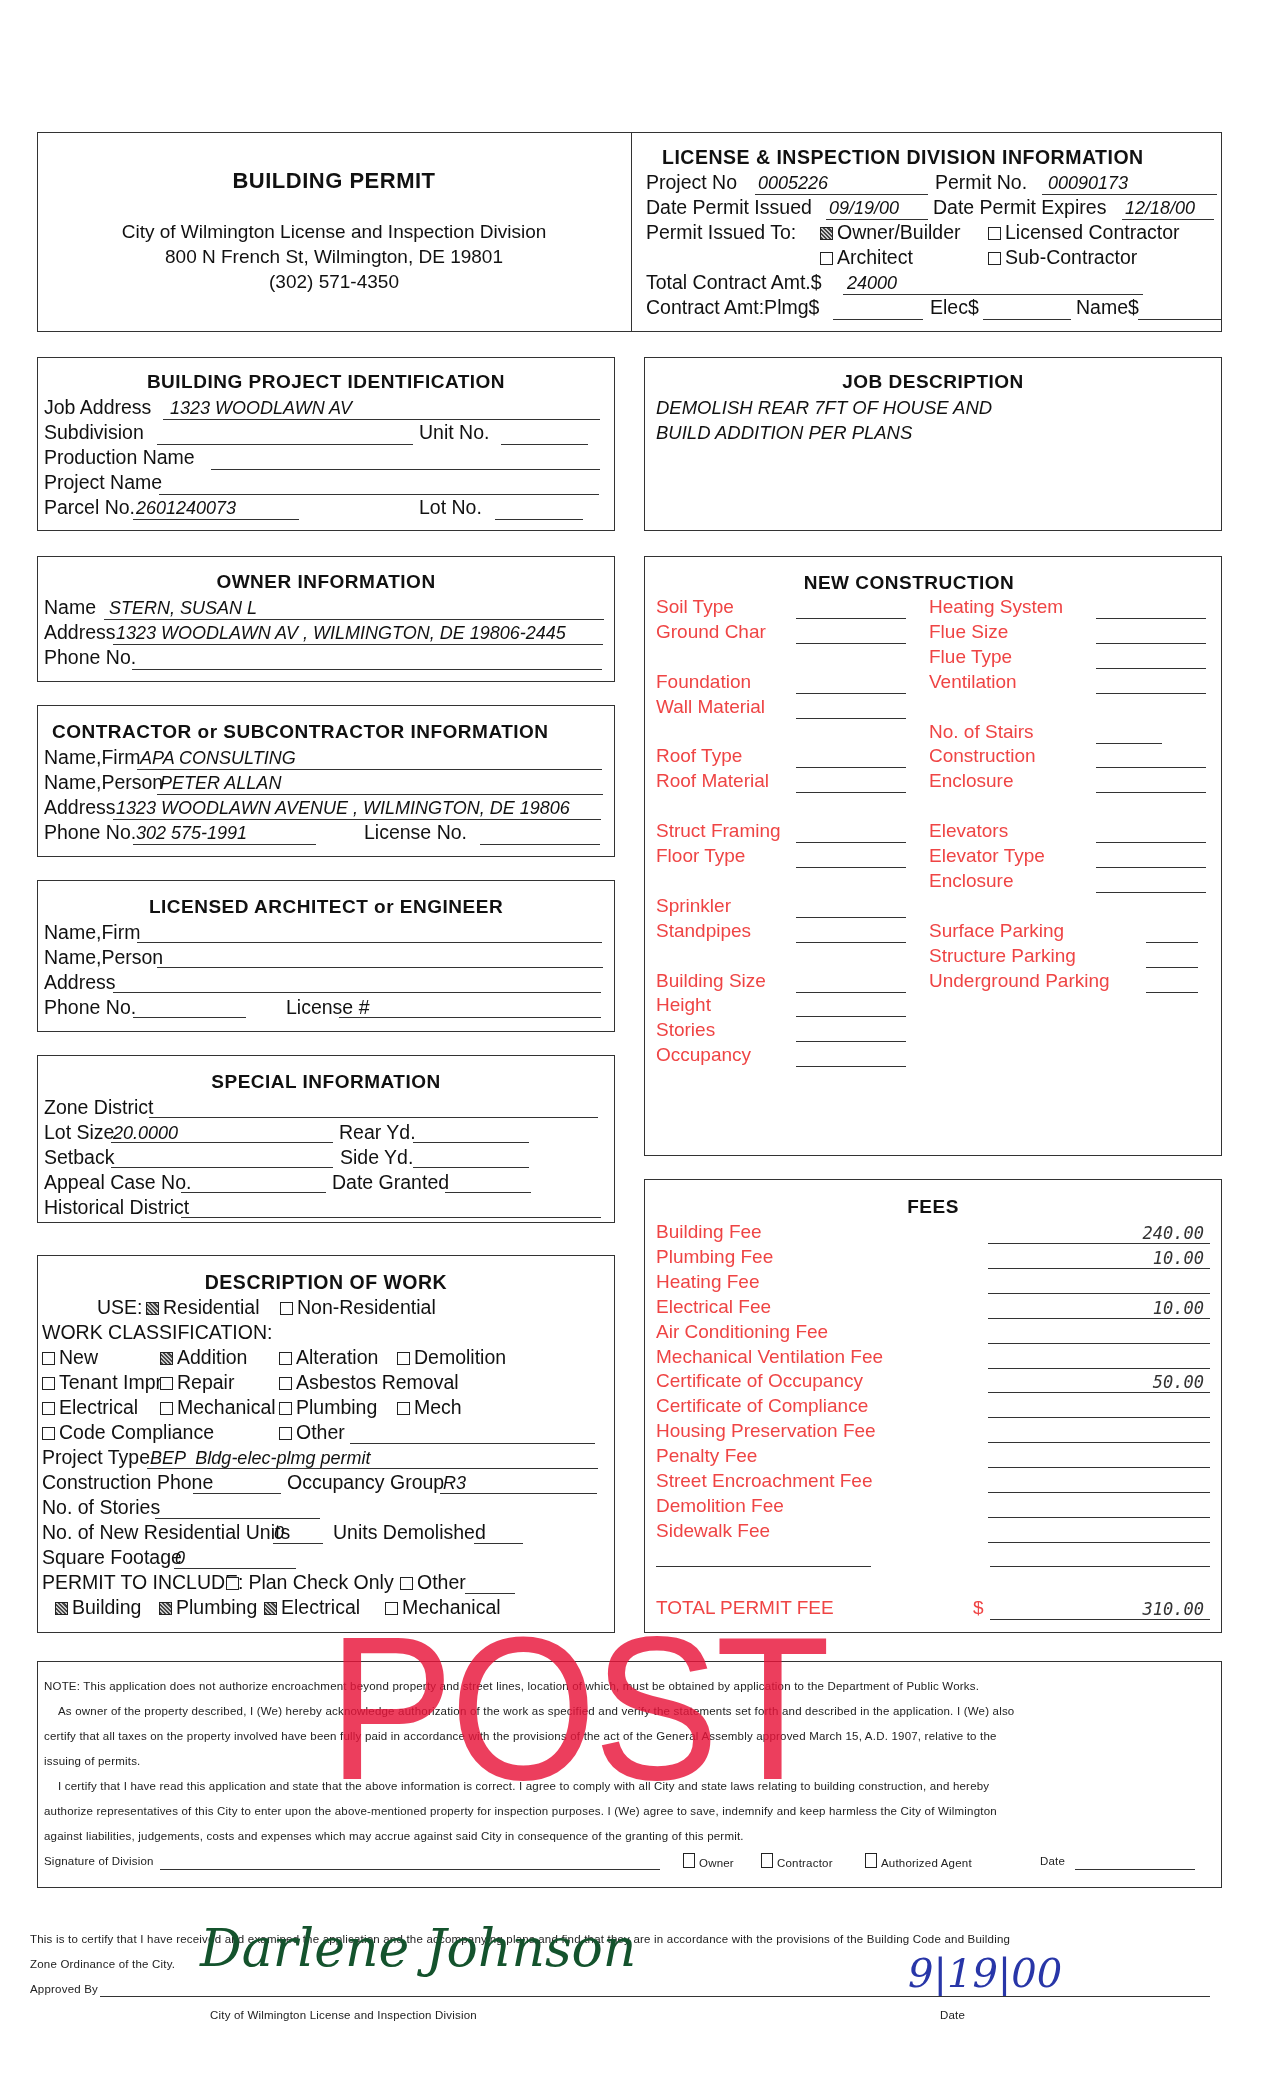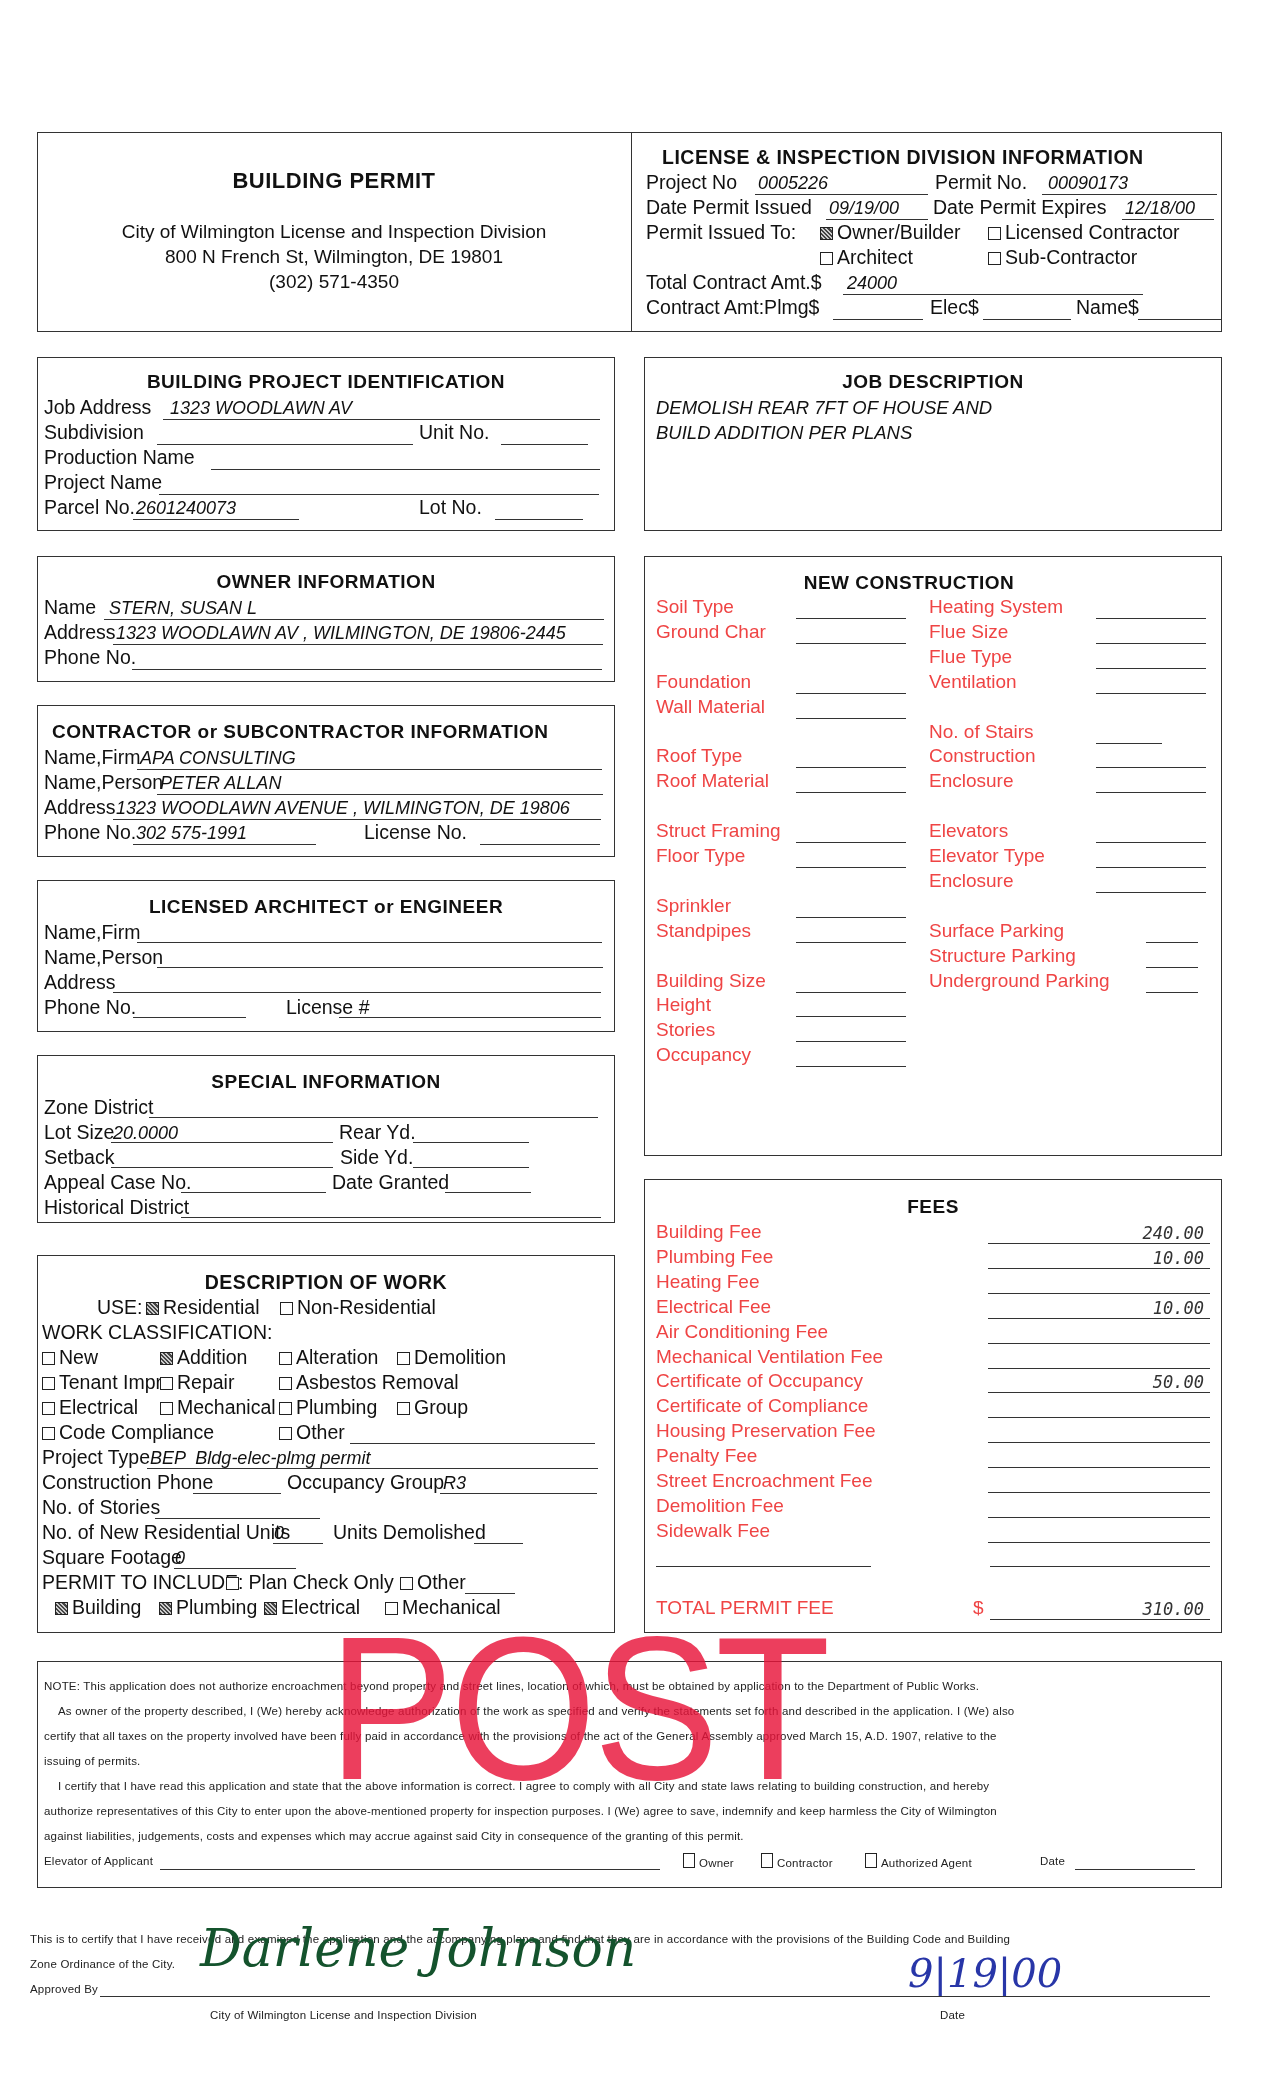--- a/index.html
+++ b/index.html
@@ -159,21 +159,21 @@
 <div class="abs lbl" style="left:279px;top:1346px;"><span class="cb"></span><span>Alteration</span></div>
 <div class="abs lbl" style="left:397px;top:1346px;"><span class="cb"></span><span>Demolition</span></div>
 
 <div class="abs lbl" style="left:42px;top:1371px;"><span class="cb"></span><span>Tenant Impr</span></div>
 <div class="abs lbl" style="left:160px;top:1371px;"><span class="cb"></span><span>Repair</span></div>
 <div class="abs lbl" style="left:279px;top:1371px;"><span class="cb"></span><span>Asbestos Removal</span></div>
 
 <div class="abs lbl" style="left:42px;top:1396px;"><span class="cb"></span><span>Electrical</span></div>
 <div class="abs lbl" style="left:160px;top:1396px;"><span class="cb"></span><span>Mechanical</span></div>
 <div class="abs lbl" style="left:279px;top:1396px;"><span class="cb"></span><span>Plumbing</span></div>
-<div class="abs lbl" style="left:397px;top:1396px;"><span class="cb"></span><span>Group</span></div>
+<div class="abs lbl" style="left:397px;top:1396px;"><span class="cb"></span><span>Mech</span></div>
 
 <div class="abs lbl" style="left:42px;top:1421px;"><span class="cb"></span><span>Code Compliance</span></div>
 <div class="abs lbl" style="left:279px;top:1421px;"><span class="cb"></span><span>Other</span></div>
 <div class="line" style="left:350px;top:1443px;width:245px;"></div>
 
 <div class="abs lbl" style="left:42px;top:1446px;">Project Type</div>
 <div class="line" style="left:147px;top:1468px;width:451px;"></div>
 <div class="abs val" style="left:150px;top:1448px;white-space:pre;">BEP  Bldg-elec-plmg permit</div>
 
 <div class="abs lbl" style="left:42px;top:1471px;">Construction Phone</div>
@@ -221,21 +221,21 @@
 <div class="abs fee-val" style="left:990px;width:214px;top:1599px;">310.00</div>
 
 <div class="box" style="left:37px;top:1661px;width:1185px;height:227px;"></div>
 <div class="abs note" style="left:44px;top:1680px;">NOTE: This application does not authorize encroachment beyond property and street lines, location of which, must be obtained by application to the Department of Public Works.</div>
 <div class="abs note" style="left:58px;top:1705px;">As owner of the property described, I (We) hereby acknowledge authorization of the work as specified and verify the statements set forth and described in the application.  I (We) also</div>
 <div class="abs note" style="left:44px;top:1730px;">certify that all taxes on the property involved have been fully paid in accordance with the provisions of the act of the General Assembly approved March 15, A.D. 1907, relative to the</div>
 <div class="abs note" style="left:44px;top:1755px;">issuing of permits.</div>
 <div class="abs note" style="left:58px;top:1780px;">I certify that I have read this application and state that the above information is correct.  I agree to comply with all City and state laws relating to building construction, and hereby</div>
 <div class="abs note" style="left:44px;top:1805px;">authorize representatives of this City to enter upon the above-mentioned property for inspection purposes. I (We) agree to save, indemnify and keep harmless the City of Wilmington</div>
 <div class="abs note" style="left:44px;top:1830px;">against liabilities, judgements, costs and expenses which may accrue against said City in consequence of the granting of this permit.</div>
-<div class="abs note" style="left:44px;top:1855px;">Elevator of Applicant</div>
+<div class="abs note" style="left:44px;top:1855px;">Signature of Division</div>
 <div class="line" style="left:160px;top:1869px;width:500px;"></div>
 <div class="abs note" style="left:683px;top:1853px;"><span class="cb" style="width:12px;height:15px;"></span><span>Owner</span></div>
 <div class="abs note" style="left:761px;top:1853px;"><span class="cb" style="width:12px;height:15px;"></span><span>Contractor</span></div>
 <div class="abs note" style="left:865px;top:1853px;"><span class="cb" style="width:12px;height:15px;"></span><span>Authorized Agent</span></div>
 <div class="abs note" style="left:1040px;top:1855px;">Date</div>
 <div class="line" style="left:1075px;top:1869px;width:120px;"></div>
 
 <div class="abs note" style="left:30px;top:1933px;">This is to certify that I have received and examined the application and the accompanying plans and find that they are in accordance with the provisions of the Building Code and Building</div>
 <div class="abs note" style="left:30px;top:1958px;">Zone Ordinance of the City.</div>
 <div class="abs note" style="left:30px;top:1983px;">Approved By</div>

